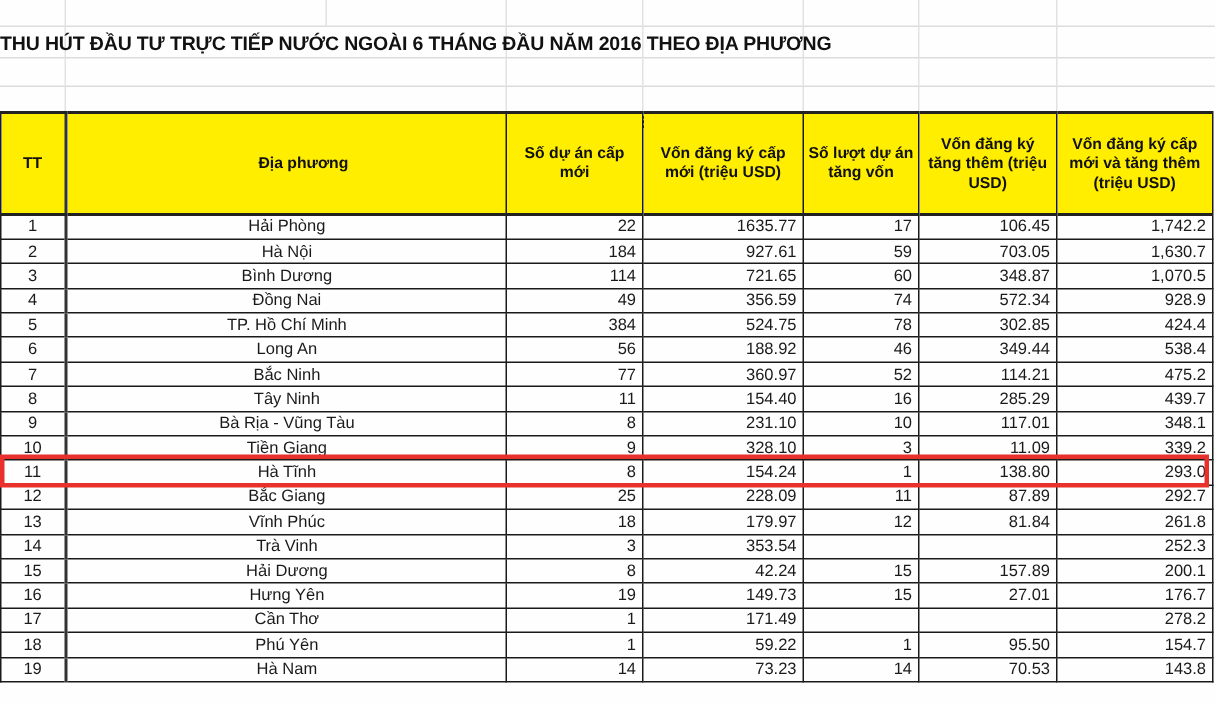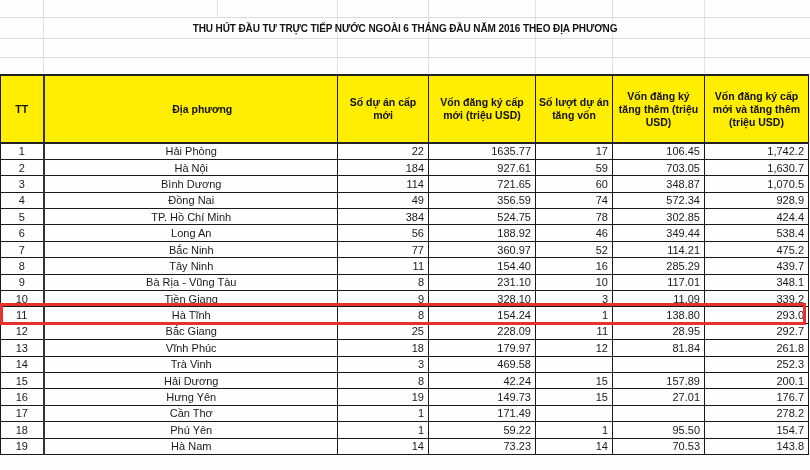--- a/index.html
+++ b/index.html
@@ -10,21 +10,21 @@
       color: #111;
     }
     .sheet { position: relative; width: 810px; height: 470px; background: #fefefe; }
 
     
     .grid-h { position: absolute; left: 0; width: 810px; height: 1px; background: #dcdcdc; }
     .grid-v { position: absolute; top: 0; width: 1px; background: #e2e2e2; }
 
     .title {
       position: absolute; left: 0; width: 810px; top: 21px; height: 16px;
-      text-align: center; font-weight: bold; font-size: 10px; letter-spacing: -0.1px;
+      text-align: left; font-weight: bold; font-size: 13px; letter-spacing: -0.1px;
       line-height: 16px;
     }
     .subtitle {
       position: absolute; left: 0; width: 810px; top: 42px; height: 14px;
       text-align: center; font-weight: bold; font-size: 11.5px; line-height: 14px;
       padding-left: 30px;
       margin-top: 33px;
     }
 
     table.data {
@@ -200,37 +200,37 @@
           <td class="num">1</td>
           <td class="num">138.80</td>
           <td class="num">293.0</td>
         </tr>
         <tr>
           <td class="c-tt">12</td>
           <td class="c-loc">Bắc Giang</td>
           <td class="num">25</td>
           <td class="num">228.09</td>
           <td class="num">11</td>
-          <td class="num">28.95</td>
+          <td class="num">87.89</td>
           <td class="num">292.7</td>
         </tr>
         <tr>
           <td class="c-tt">13</td>
           <td class="c-loc">Vĩnh Phúc</td>
           <td class="num">18</td>
           <td class="num">179.97</td>
           <td class="num">12</td>
           <td class="num">81.84</td>
           <td class="num">261.8</td>
         </tr>
         <tr>
           <td class="c-tt">14</td>
           <td class="c-loc">Trà Vinh</td>
           <td class="num">3</td>
-          <td class="num">469.58</td>
+          <td class="num">353.54</td>
           <td class="num"></td>
           <td class="num"></td>
           <td class="num">252.3</td>
         </tr>
         <tr>
           <td class="c-tt">15</td>
           <td class="c-loc">Hải Dương</td>
           <td class="num">8</td>
           <td class="num">42.24</td>
           <td class="num">15</td>

